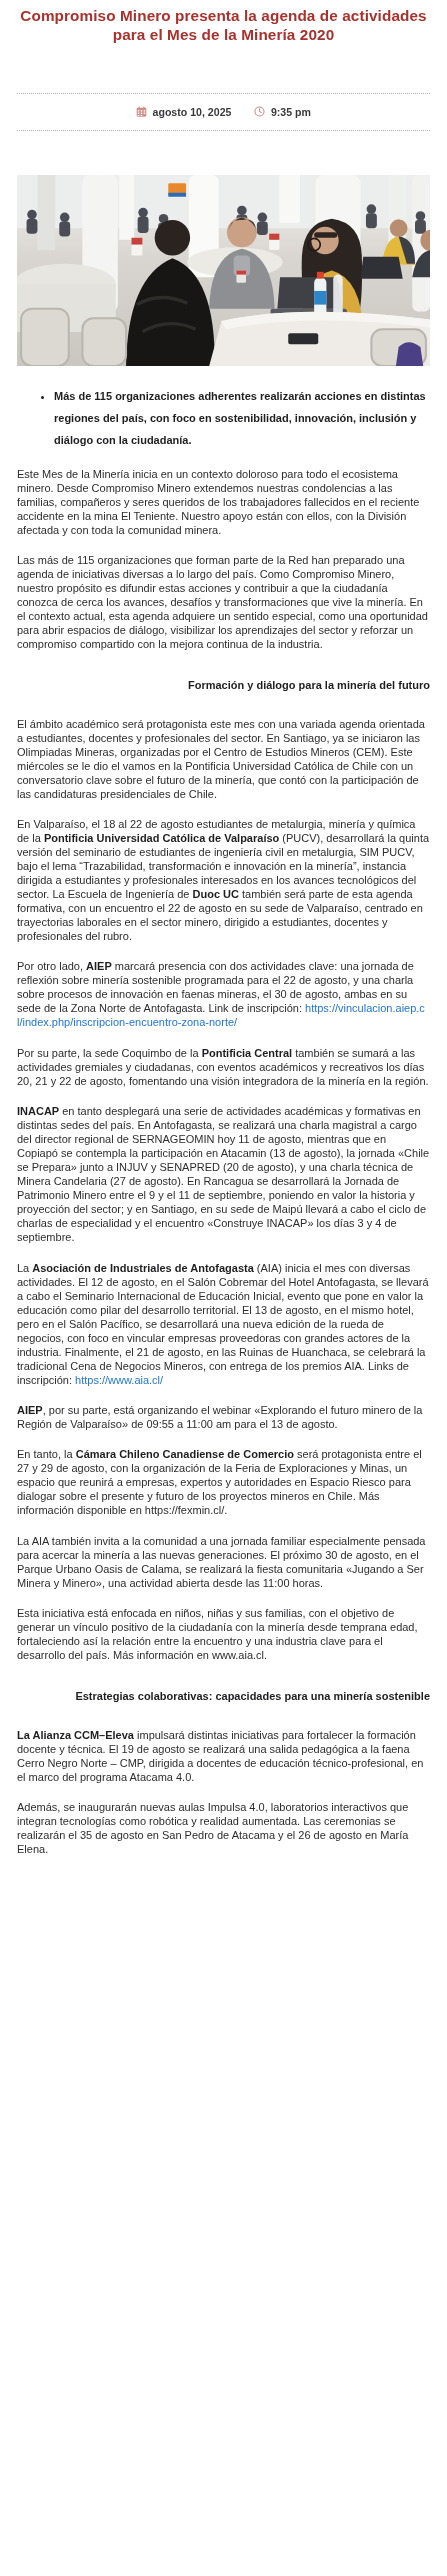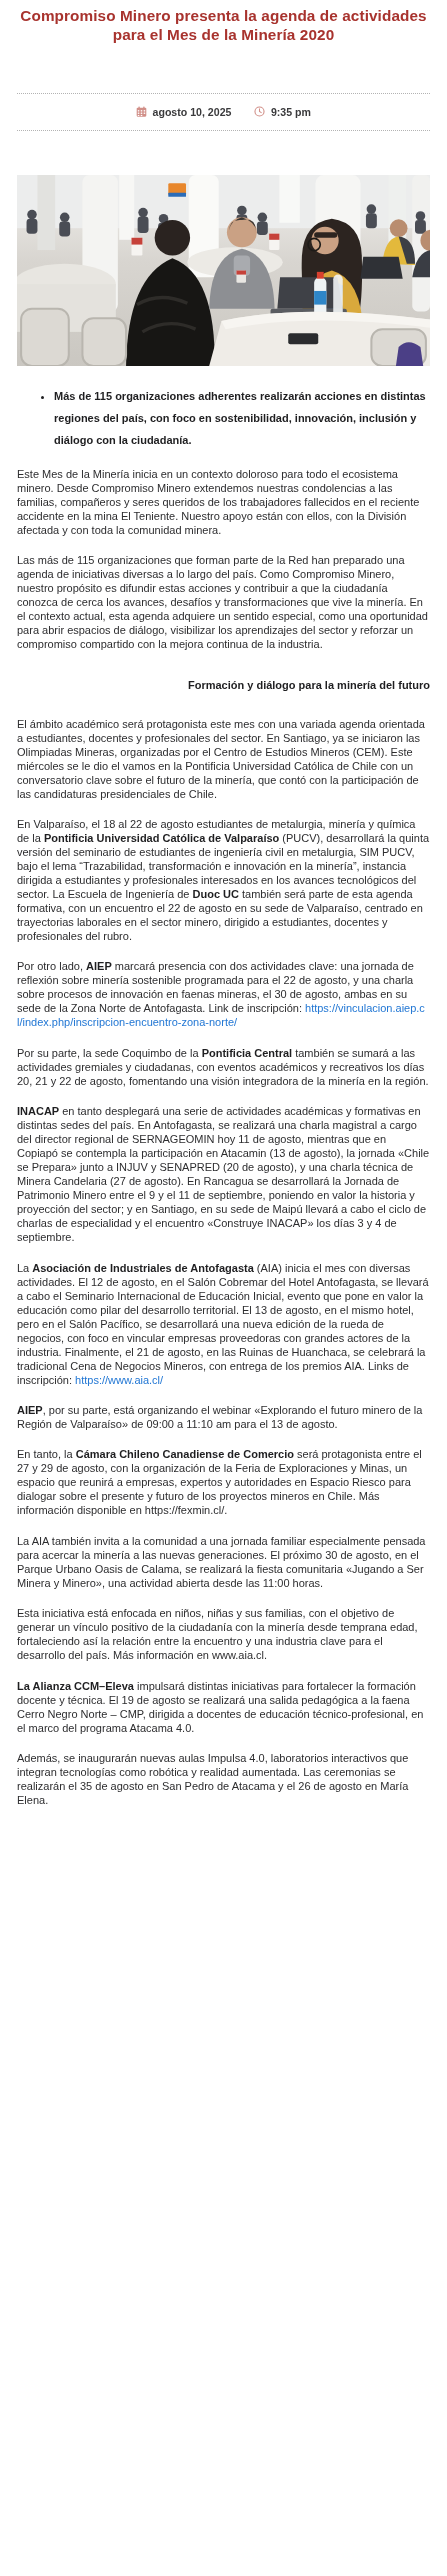--- a/index.html
+++ b/index.html
@@ -250,23 +250,24 @@
       </ul>
       <p><span>Este Mes de la Minería inicia en un contexto doloroso para todo el ecosistema minero. Desde Compromiso Minero extendemos nuestras condolencias a las familias, compañeros y seres queridos de los trabajadores fallecidos en el reciente accidente en la mina El Teniente. Nuestro apoyo están con ellos, con la División afectada y con toda la comunidad minera.</span></p>
       <p><span>Las más de 115 organizaciones que forman parte de la Red han preparado una agenda de iniciativas diversas a lo largo del país. Como Compromiso Minero, nuestro propósito es difundir estas acciones y contribuir a que la ciudadanía conozca de cerca los avances, desafíos y transformaciones que vive la minería. En el contexto actual, esta agenda adquiere un sentido especial, como una oportunidad para abrir espacios de diálogo, visibilizar los aprendizajes del sector y reforzar un compromiso compartido con la mejora continua de la industria.</span></p>
       <h3 class="section-heading"><span>Formación y diálogo para la minería del futuro</span></h3>
       <p><span>El ámbito académico será protagonista este mes con una variada agenda orientada a estudiantes, docentes y profesionales del sector. En Santiago, ya se iniciaron las Olimpiadas Mineras, organizadas por el Centro de Estudios Mineros (CEM).  Este miércoles se le dio el vamos en la Pontificia Universidad Católica de Chile con un conversatorio clave sobre el futuro de la minería, que contó con la participación de las candidaturas presidenciales de Chile.</span></p>
       <p><span>En Valparaíso, el 18 al 22 de agosto estudiantes de metalurgia, minería y química de la </span><strong>Pontificia Universidad Católica de Valparaíso</strong><span> (PUCV), desarrollará la quinta versión del seminario de estudiantes de ingeniería civil en metalurgia, SIM PUCV, bajo el lema “Trazabilidad, transformación e innovación en la minería”, instancia dirigida a estudiantes y profesionales interesados en los avances tecnológicos del sector. La Escuela de Ingeniería de </span><strong>Duoc UC</strong><span> también será parte de esta agenda formativa, con un encuentro el 22 de agosto en su sede de Valparaíso, centrado en trayectorias laborales en el sector minero, dirigido a estudiantes, docentes y profesionales del rubro.</span></p>
       <p><span>Por otro lado, </span><strong>AIEP</strong><span> marcará presencia con dos actividades clave: una jornada de reflexión sobre minería sostenible programada para el 22 de agosto, y una charla sobre procesos de innovación en faenas mineras, el 30 de agosto, ambas en su sede de la Zona Norte de Antofagasta. Link de inscripción: </span><a href="#" class="link">https://vinculacion.aiep.cl/index.php/inscripcion-encuentro-zona-norte/</a></p>
       <p><span>Por su parte, la sede Coquimbo de la </span><strong>Pontificia Central</strong><span> también se sumará a las actividades gremiales y ciudadanas, con eventos académicos y recreativos los días 20, 21 y 22 de agosto, fomentando una visión integradora de la minería en la región.</span></p>
       <p><strong>INACAP</strong><span> en tanto desplegará una serie de actividades académicas y formativas en distintas sedes del país. En Antofagasta, se realizará una charla magistral a cargo del director regional de SERNAGEOMIN hoy 11 de agosto, mientras que en Copiapó se contempla la participación en Atacamin (13 de agosto), la jornada «Chile se Prepara» junto a INJUV y SENAPRED (20 de agosto), y una charla técnica de Minera Candelaria (27 de agosto). En Rancagua se desarrollará la Jornada de Patrimonio Minero entre el 9 y el 11 de septiembre, poniendo en valor la historia y proyección del sector; y en Santiago, en su sede de Maipú llevará a cabo el ciclo de charlas de especialidad y el encuentro «Construye INACAP» los días 3 y 4 de septiembre.</span></p>
       <p><span>La </span><strong>Asociación de Industriales de Antofagasta</strong><span> (AIA) inicia el mes con diversas actividades. El 12 de agosto, en el Salón Cobremar del Hotel Antofagasta, se llevará a cabo el Seminario Internacional de Educación Inicial, evento que pone en valor la educación como pilar del desarrollo territorial.  El 13 de agosto, en el mismo hotel, pero en el Salón Pacífico, se desarrollará una nueva edición de la rueda de negocios, con foco en vincular empresas proveedoras con grandes actores de la industria. Finalmente, el 21 de agosto, en las Ruinas de Huanchaca, se celebrará la tradicional Cena de Negocios Mineros, con entrega de los premios AIA. Links de inscripción: </span><a href="#" class="link">https://www.aia.cl/</a></p>
-      <p><strong>AIEP</strong><span>, por su parte, está organizando el webinar «Explorando el futuro minero de la Región de Valparaíso» de 09:00 a 11:10 am para el 13 de agosto.</span></p>
+      <p><strong>AIEP</strong><span>, por su parte, está organizando el webinar «Explorando el futuro minero de la Región de Valparaíso» de 09:55 a 11:00 am para el 13 de agosto.</span></p>
       <p><span>En tanto, la </span><strong>Cámara Chileno Canadiense de Comercio</strong><span> será protagonista entre el 27 y 29 de agosto, con la organización de la Feria de Exploraciones y Minas, un espacio que reunirá a empresas, expertos y autoridades en Espacio Riesco para dialogar sobre el presente y futuro de los proyectos mineros en Chile. Más información disponible en https://fexmin.cl/.</span></p>
       <p><span>La AIA también invita a la comunidad a una jornada familiar especialmente pensada para acercar la minería a las nuevas generaciones. El próximo 30 de agosto, en el Parque Urbano Oasis de Calama, se realizará la fiesta comunitaria «Jugando a Ser Minera y Minero», una actividad abierta desde las 11:00 horas.</span></p>
       <p><span>Esta iniciativa está enfocada en niños, niñas y sus familias, con el objetivo de generar un vínculo positivo de la ciudadanía con la minería desde temprana edad, fortaleciendo así la relación entre la encuentro y una industria clave para el desarrollo del país. Más información en www.aia.cl.</span></p>
+      <h3 class="section-heading"><span>Estrategias colaborativas: capacidades para una minería sostenible</span></h3>
       <p><strong>La Alianza CCM–Eleva</strong><span> impulsará distintas iniciativas para fortalecer la formación docente y técnica. El 19 de agosto se realizará una salida pedagógica a la faena Cerro Negro Norte – CMP, dirigida a docentes de educación técnico-profesional, en el marco del programa Atacama 4.0.</span></p>
       <p><span>Además, se inaugurarán nuevas aulas Impulsa 4.0, laboratorios interactivos que integran tecnologías como robótica y realidad aumentada. Las ceremonias se realizarán el 35 de agosto en San Pedro de Atacama y el 26 de agosto en María Elena.</span></p>
       <p></p>
     </div>
 
 </div>
 
 
 </body></html>

